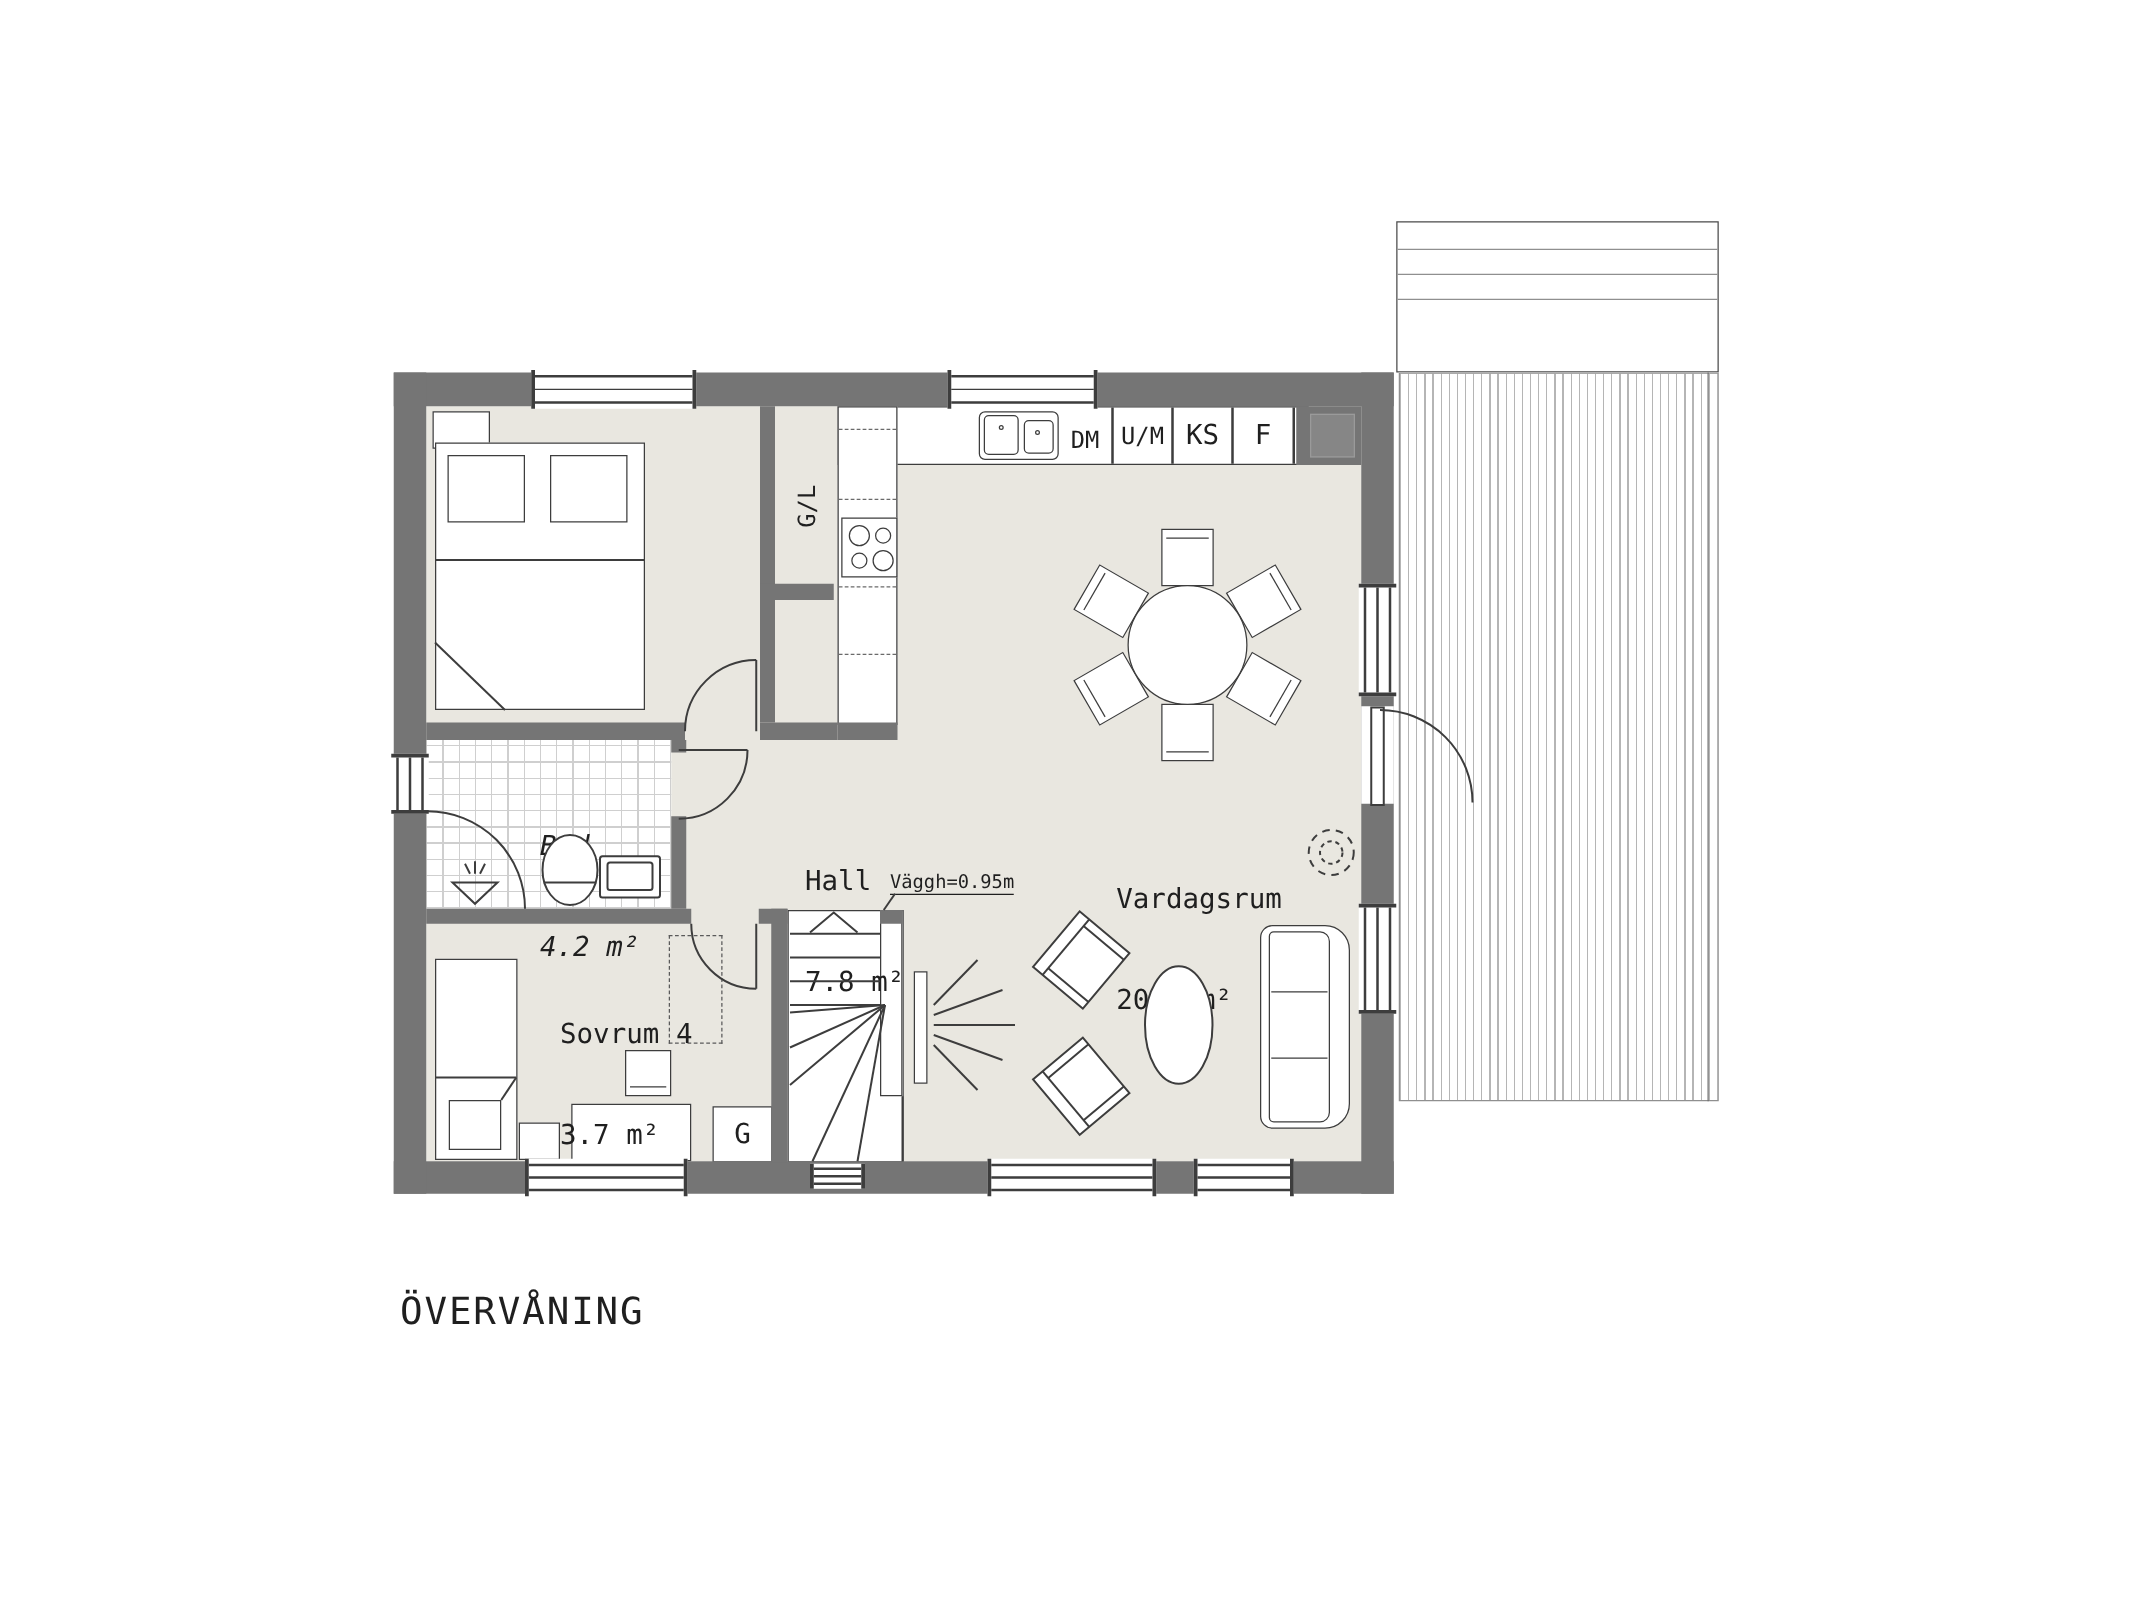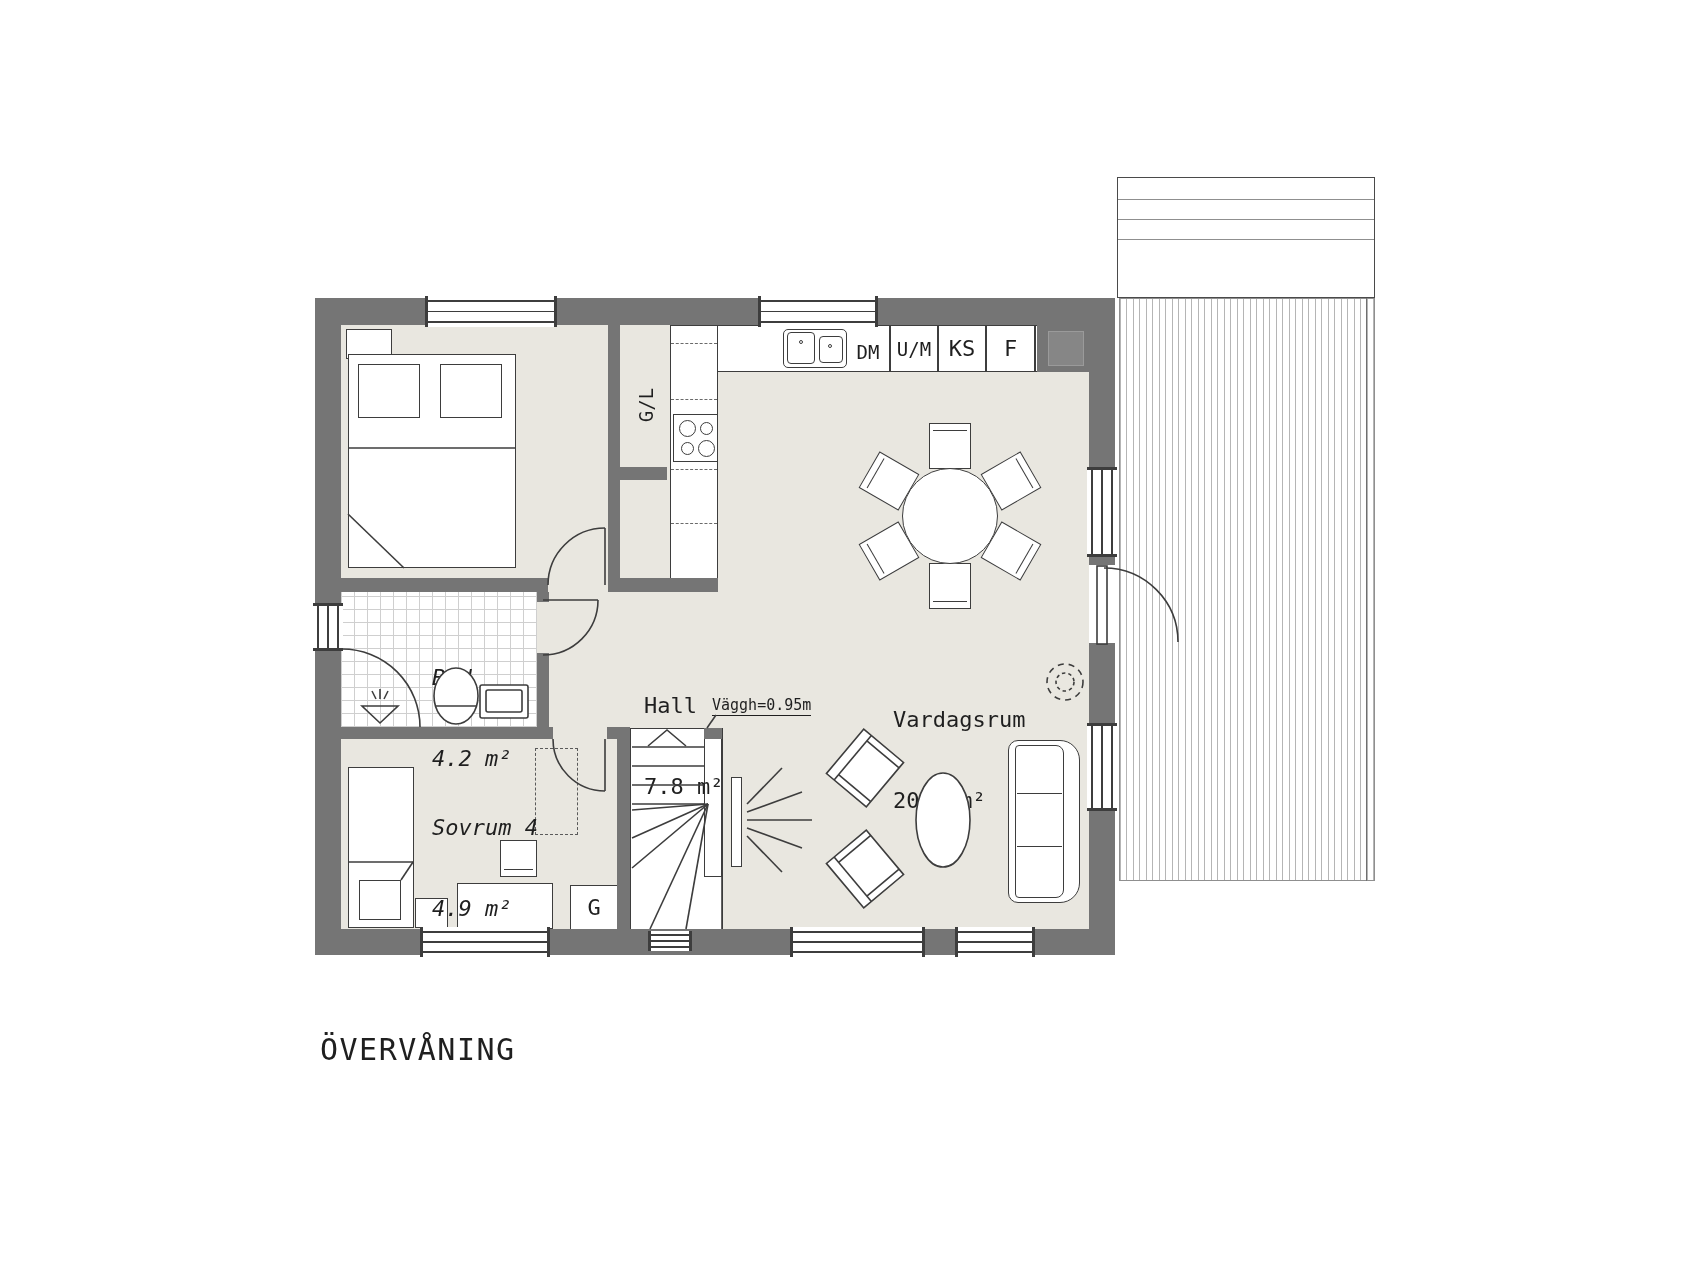--- a/index.html
+++ b/index.html
@@ -175,23 +175,23 @@
   <div style="position:absolute;left:1366px;top:298px;width:1px;height:583px;background:#6f6f6f;"></div>
 
   <div class="label" style="left:432px;top:610px;font-style:italic;">
     <div>Bad</div>
     <div>4.2 m²</div>
   </div>
   <div class="label" style="left:604px;top:638px;margin-left:40px;">
     <div>Hall</div>
     <div>7.8 m²</div>
   </div>
-  <div class="label" style="left:432px;top:760px;font-style:italic;">
+  <div class="label" style="left:448px;top:760px;">
     <div>Sovrum 4</div>
-    <div>4.9 m²</div>
+    <div>3.7 m²</div>
   </div>
   <div class="label" style="left:893px;top:652px;">
     <div>Vardagsrum</div>
     <div>20.4 m²</div>
   </div>
   <div class="label" style="left:712px;top:696px;font-size:15px;line-height:18px;border-bottom:1.6px solid #1f1f1f;padding-bottom:1px;">Väggh=0.95m</div>
   <div class="app" style="left:616px;top:394px;width:60px;height:22px;font-size:19px;transform:rotate(-90deg);">G/L</div>
   <div class="label" style="left:320px;top:1036px;font-size:30px;letter-spacing:1.5px;">ÖVERVÅNING</div>
 
   <svg class="ov" width="1707" height="1280" viewBox="0 0 1707 1280" fill="none" stroke="#3d3d3d" stroke-width="1.6">

